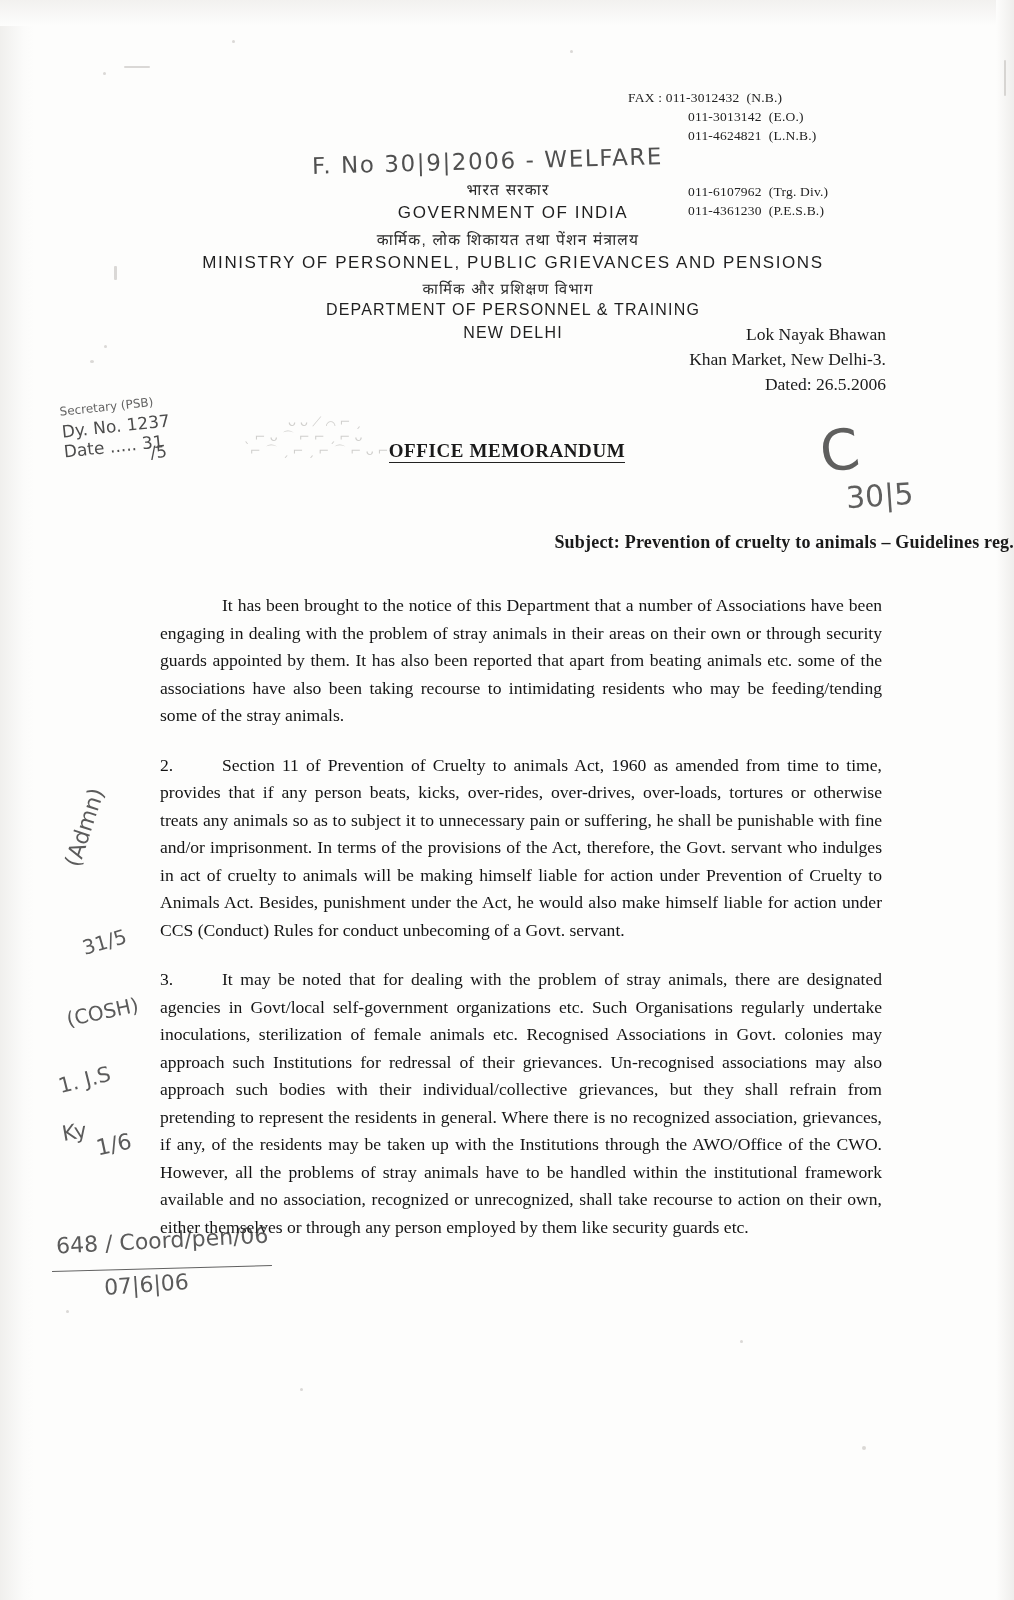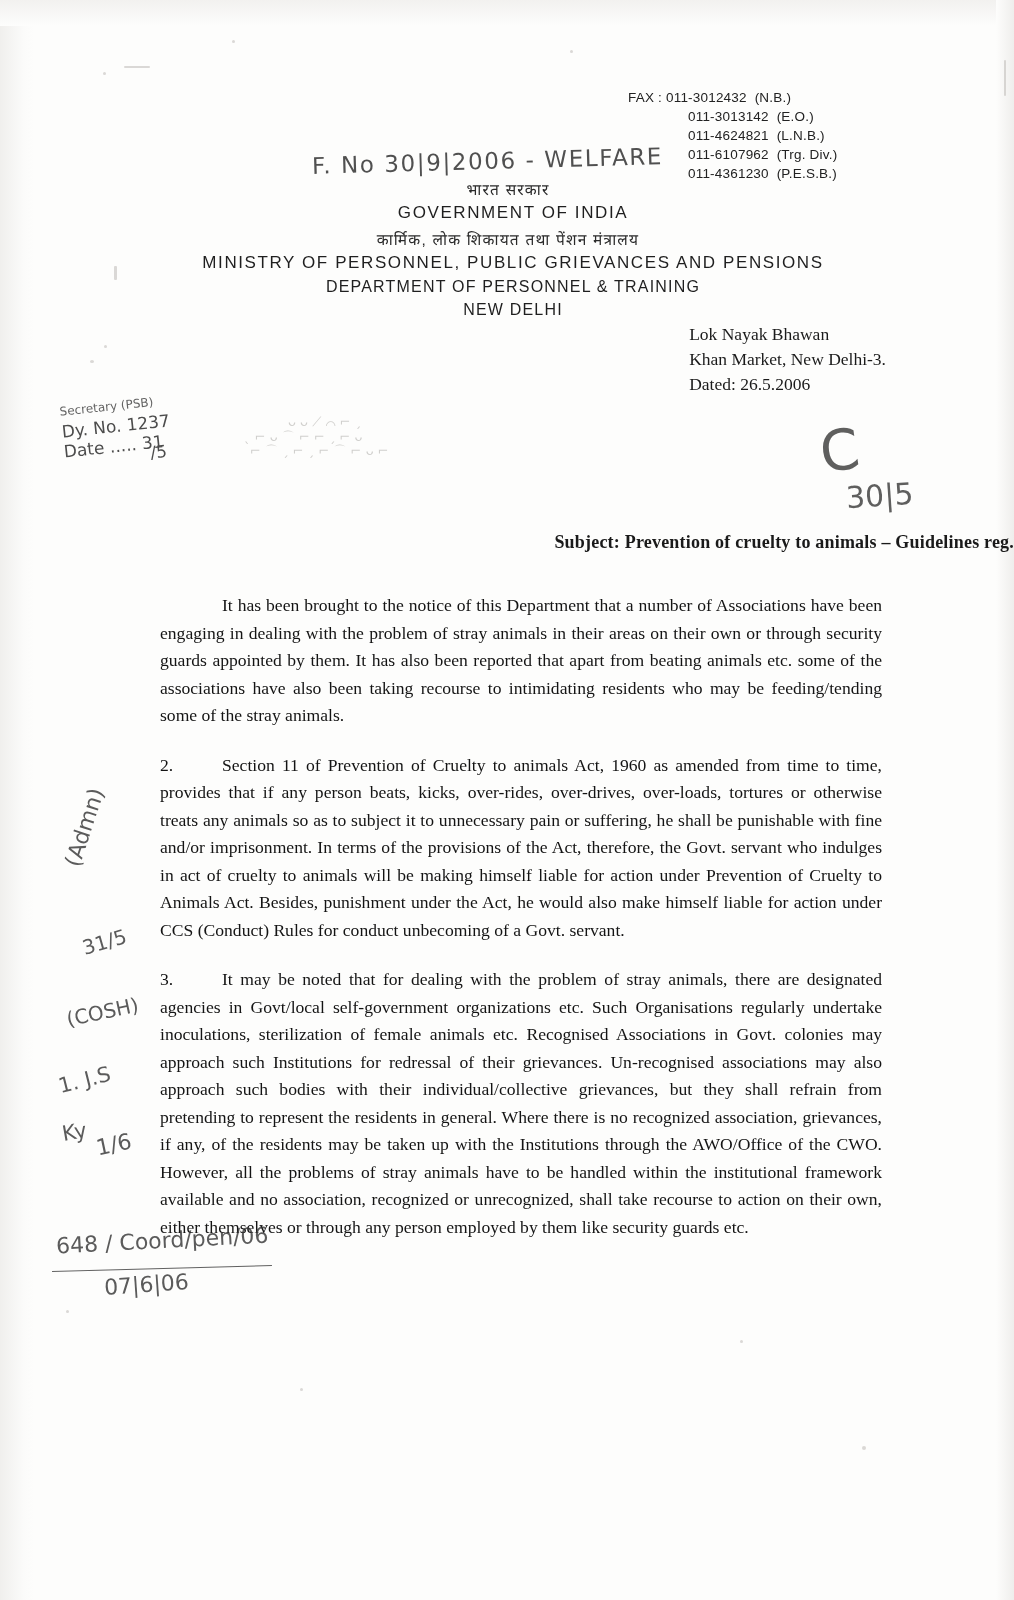--- a/index.html
+++ b/index.html
@@ -49,21 +49,21 @@
   .fax-block {
     position: absolute;
     left: 628px;
     top: 88px;
     font-family: "Liberation Sans", sans-serif;
     font-size: 13.5px;
     line-height: 19px;
     color: #222;
     letter-spacing: .2px;
   }
-  .fax-line { white-space: pre; }
+  .fax-line { white-space: pre; font-family: Liberation Serif, serif; }
 
   
   .handwriting {
     position: absolute;
     font-family: "DejaVu Sans", sans-serif;
     color: #2b2b2b;
     white-space: nowrap;
   }
   .hw-fileno {
     left: 312px;
@@ -97,21 +97,21 @@
     margin: 0 0 5px 12px;
   }
   .hdr-en.small { font-size: 16px; letter-spacing: 1.2px; }
   .hdr-hi.sm { font-size: 15px; }
 
   
   .addr {
     position: absolute;
     right: 128px;
     top: 322px;
-    text-align: left;
+    text-align: right;
     font-family: "Liberation Serif", serif;
     font-size: 17.5px;
     line-height: 25px;
     color: #1b1b1b;
   }
 
   
   .stamp {
     position: absolute;
     left: 62px;
@@ -265,31 +265,32 @@
   <div class="speck" style="left:90px;top:360px;width:4px;height:3px;"></div>
   <div class="speck" style="left:862px;top:1446px;width:4px;height:4px;"></div>
   <div class="speck" style="left:300px;top:1388px;width:3px;height:3px;"></div>
   <div class="speck" style="left:66px;top:1310px;width:3px;height:3px;"></div>
   <div class="speck" style="left:740px;top:1340px;width:3px;height:3px;"></div>
 
   <div class="fax-block">
     <div class="fax-line"><span>FAX :</span> <span>011-3012432  (N.B.)</span></div>
     <div class="fax-line" style="padding-left:60px;"><span>011-3013142  (E.O.)</span></div>
     <div class="fax-line" style="padding-left:60px;"><span>011-4624821  (L.N.B.)</span></div>
-    <div class="fax-line" style="padding-left:60px;"><span>011-6107962  (Trg. Div.)</span></div>
+    <div class="fax-line" style="padding-left:60px;margin-top:37px;"><span>011-6107962  (Trg. Div.)</span></div>
     <div class="fax-line" style="padding-left:60px;"><span>011-4361230  (P.E.S.B.)</span></div>
   </div>
 
   <div class="handwriting hw-fileno">F. No 30|9|2006 - WELFARE</div>
 
   <div class="header">
     <p class="hdr-hi">भारत सरकार</p>
     <p class="hdr-en">GOVERNMENT OF INDIA</p>
     <p class="hdr-hi">कार्मिक, लोक शिकायत तथा पेंशन मंत्रालय</p>
     <p class="hdr-en">MINISTRY OF PERSONNEL, PUBLIC GRIEVANCES AND PENSIONS</p>
+    <p class="hdr-hi sm">कार्मिक और प्रशिक्षण विभाग</p>
     <p class="hdr-en small">DEPARTMENT OF PERSONNEL &amp; TRAINING</p>
     <p class="hdr-en small">NEW DELHI</p>
   </div>
 
   <div class="addr">
     <div>Lok Nayak Bhawan</div>
     <div>Khan Market, New Delhi-3.</div>
     <div>Dated: 26.5.2006</div>
   </div>
 
@@ -297,20 +298,21 @@
     <div>Secretary (PSB)</div>
     <div class="big">Dy. No. 1237</div>
     <div class="big">Date ..... 31</div>
     <div class="big" style="padding-left:86px;margin-top:-10px;">/5</div>
   </div>
 
   <div class="faint-smudge" style="left:288px;top:414px;">ᴗ ᴗ ⟋ ⌒ ⌐ ˏ</div>
   <div class="faint-smudge" style="left:244px;top:428px;">ˎ ⌐ ᴗ ⌒  ⌐ ⌐ ˏ  ⌐ ᴗ</div>
   <div class="faint-smudge" style="left:250px;top:442px;">⌐ ⌒ ˏ ⌐ ˏ   ⌐ ⌒   ⌐ ᴗ ⌐</div>
 
+  <div class="om-title"><span>OFFICE MEMORANDUM</span></div>
 
   <div class="scrawl scrawl-sig">C</div>
   <div class="scrawl scrawl-sig-sub">30|5</div>
 
   <div class="subject">Subject: Prevention of cruelty to animals – Guidelines reg.</div>
 
   <div class="body-text">
     <p class="para indent">It has been brought to the notice of this Department that a number of Associations have been engaging in dealing with the problem of stray animals in their areas on their own or through security guards appointed by them.  It has also been reported that apart from beating animals etc. some of the associations have also been taking recourse to intimidating residents who may be feeding/tending some of the stray animals.</p>
     <p class="para"><span class="num">2.</span><span>Section 11 of Prevention of Cruelty to animals Act, 1960 as amended from time to time, provides that if any person beats, kicks, over-rides, over-drives, over-loads, tortures or otherwise treats any animals so as to subject it to unnecessary pain or suffering, he shall be punishable with fine and/or imprisonment.   In terms of the provisions of the Act, therefore, the Govt. servant who indulges in act of cruelty to animals will be making himself liable for action under Prevention of Cruelty to Animals Act.  Besides, punishment under the Act, he would also make himself liable for action under CCS (Conduct) Rules for conduct unbecoming of a Govt. servant.</span></p>
     <p class="para"><span class="num">3.</span><span>It may be noted that for dealing with the problem of stray animals, there are designated agencies in Govt/local self-government organizations etc.  Such Organisations regularly undertake inoculations, sterilization of female animals etc.   Recognised Associations in Govt. colonies may approach such Institutions for redressal of their grievances.   Un-recognised associations may also approach such bodies with their individual/collective grievances, but they shall refrain from pretending to represent the residents in general.  Where there is no recognized association, grievances, if any, of the residents may be taken up with the Institutions through the AWO/Office of the CWO.  However, all the problems of stray animals have to be handled within the institutional framework available and no association, recognized or unrecognized, shall take recourse to action on their own, either themselves or through any  person employed by them like security guards etc.</span></p>

